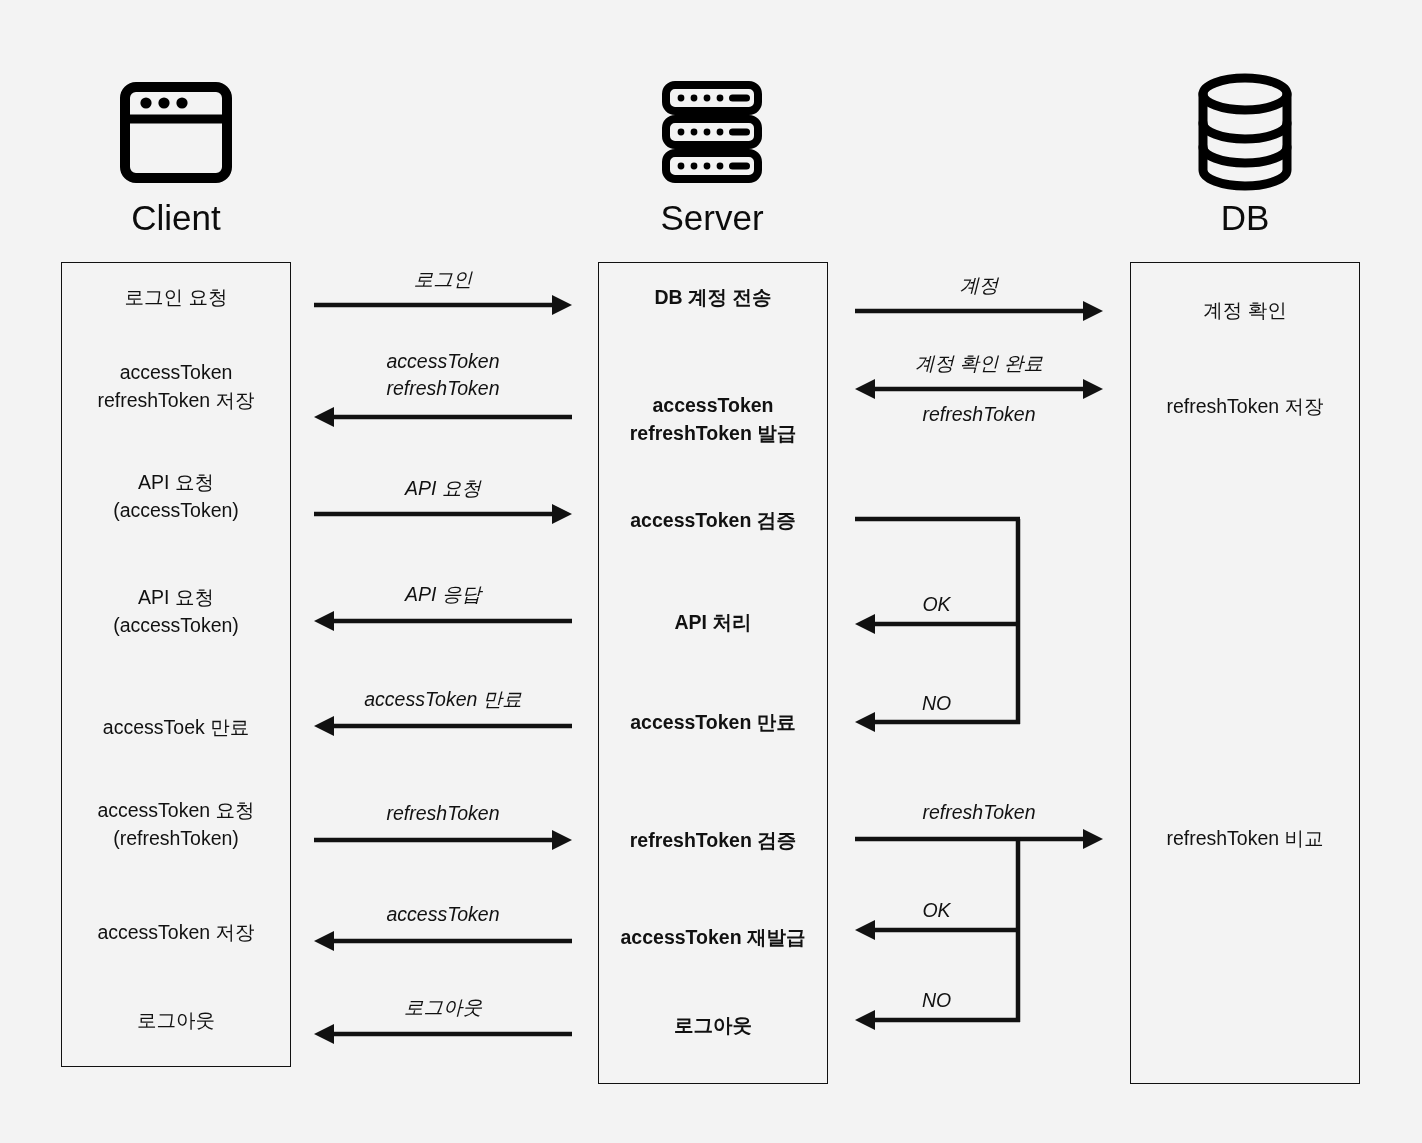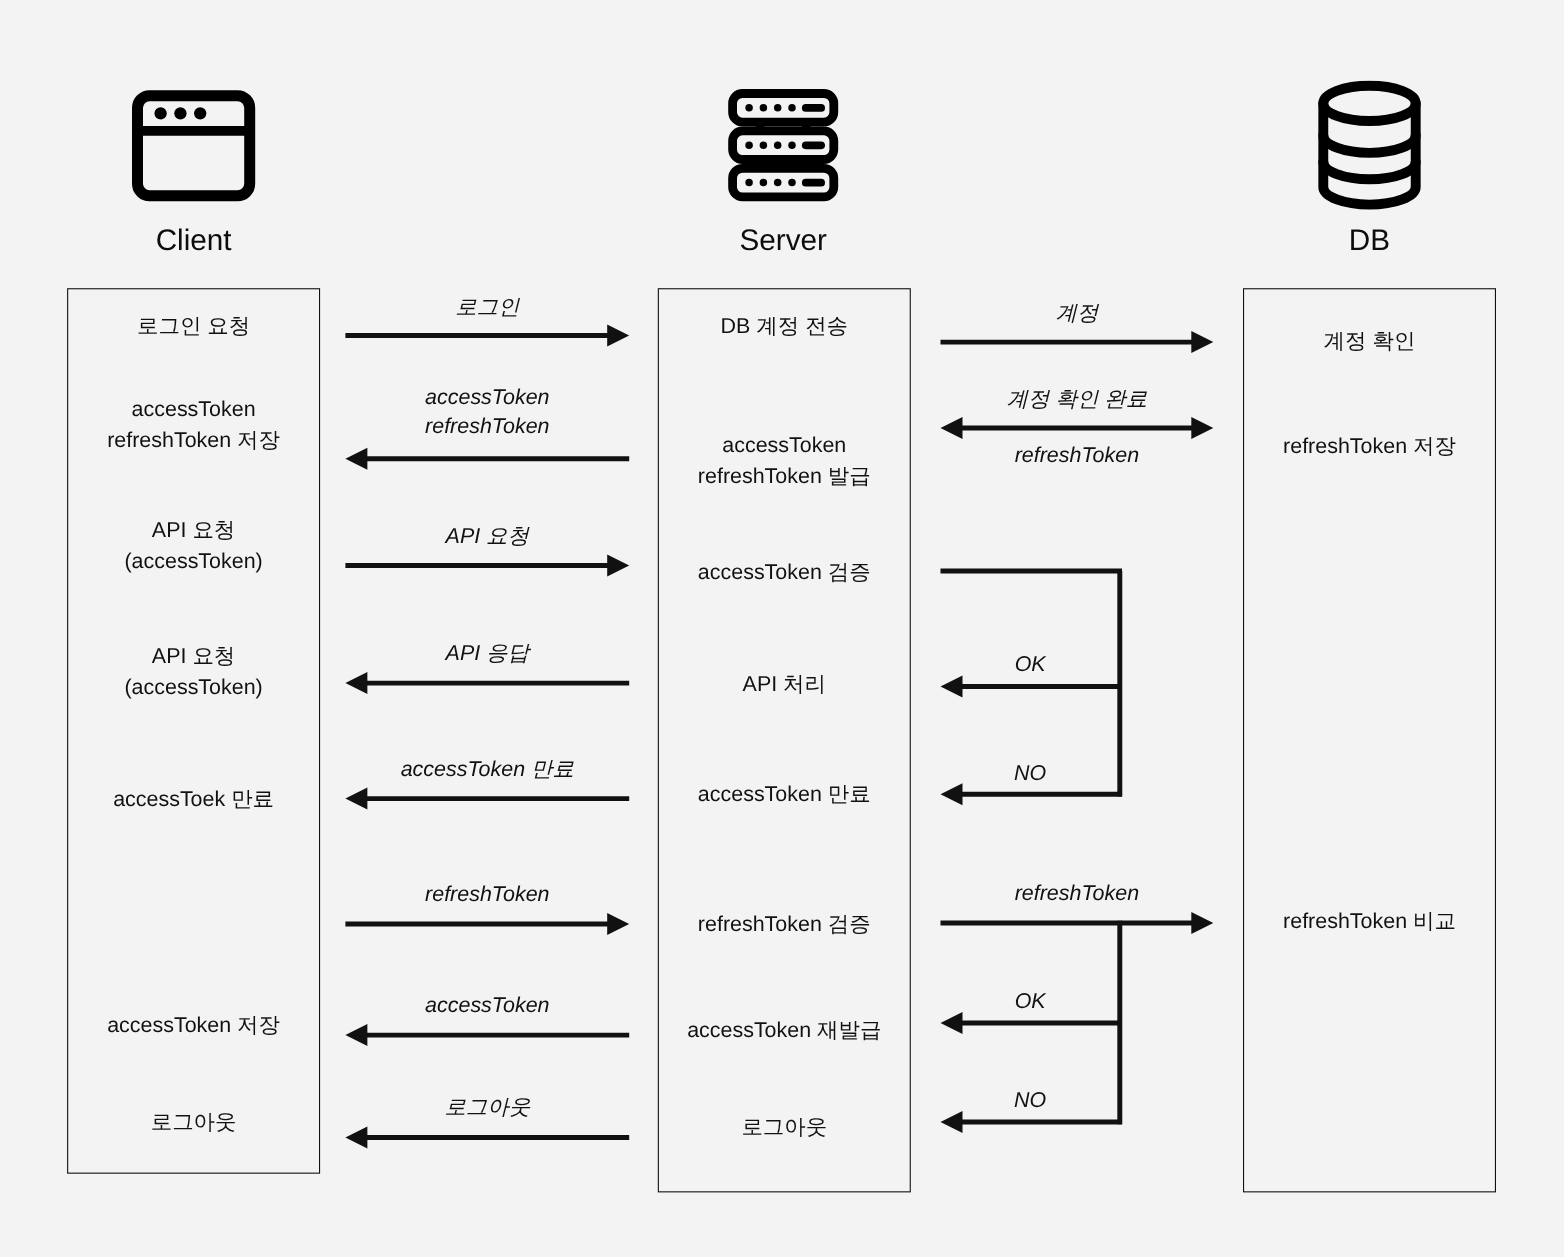--- a/index.html
+++ b/index.html
@@ -25,21 +25,21 @@
     width: 240px;
     text-align: center;
   }
   .actor-icon {
     height: 120px;
     display: flex;
     align-items: center;
     justify-content: center;
   }
   .actor-label {
-    font-size: 27px;
+    font-size: 35px;
     line-height: 40px;
     color: #0c0c0c;
     margin-top: 6px;
     letter-spacing: 0px;
   }
 
   
   .lane {
     position: absolute;
     border: 1.6px solid #111;
@@ -146,25 +146,27 @@
 
   <div class="lane" style="left:61px; top:262px; width:230px; height:805px;">
     <div class="lane-row" style="top:20px;">로그인 요청</div>
     <div class="lane-row" style="top:95px;">accessToken
 refreshToken 저장</div>
     <div class="lane-row" style="top:205px;">API 요청
 (accessToken)</div>
     <div class="lane-row" style="top:320px;">API 요청
 (accessToken)</div>
     <div class="lane-row" style="top:450px;">accessToek 만료</div>
+    <div class="lane-row" style="top:533px;">accessToken 요청
+(refreshToken)</div>
     <div class="lane-row" style="top:655px;">accessToken 저장</div>
     <div class="lane-row" style="top:743px;">로그아웃</div>
   </div>
 
-  <div class="lane" style="left:598px; top:262px; width:230px; height:822px;">
+  <div class="lane" style="left:598px; top:262px; width:230px; height:822px;font-weight:bold;">
     <div class="lane-row" style="top:20px;">DB 계정 전송</div>
     <div class="lane-row" style="top:128px;">accessToken
 refreshToken 발급</div>
     <div class="lane-row" style="top:243px;">accessToken 검증</div>
     <div class="lane-row" style="top:345px;">API 처리</div>
     <div class="lane-row" style="top:445px;">accessToken 만료</div>
     <div class="lane-row" style="top:563px;">refreshToken 검증</div>
     <div class="lane-row" style="top:660px;text-align:center;">accessToken 재발급</div>
     <div class="lane-row" style="top:748px;">로그아웃</div>
   </div>

